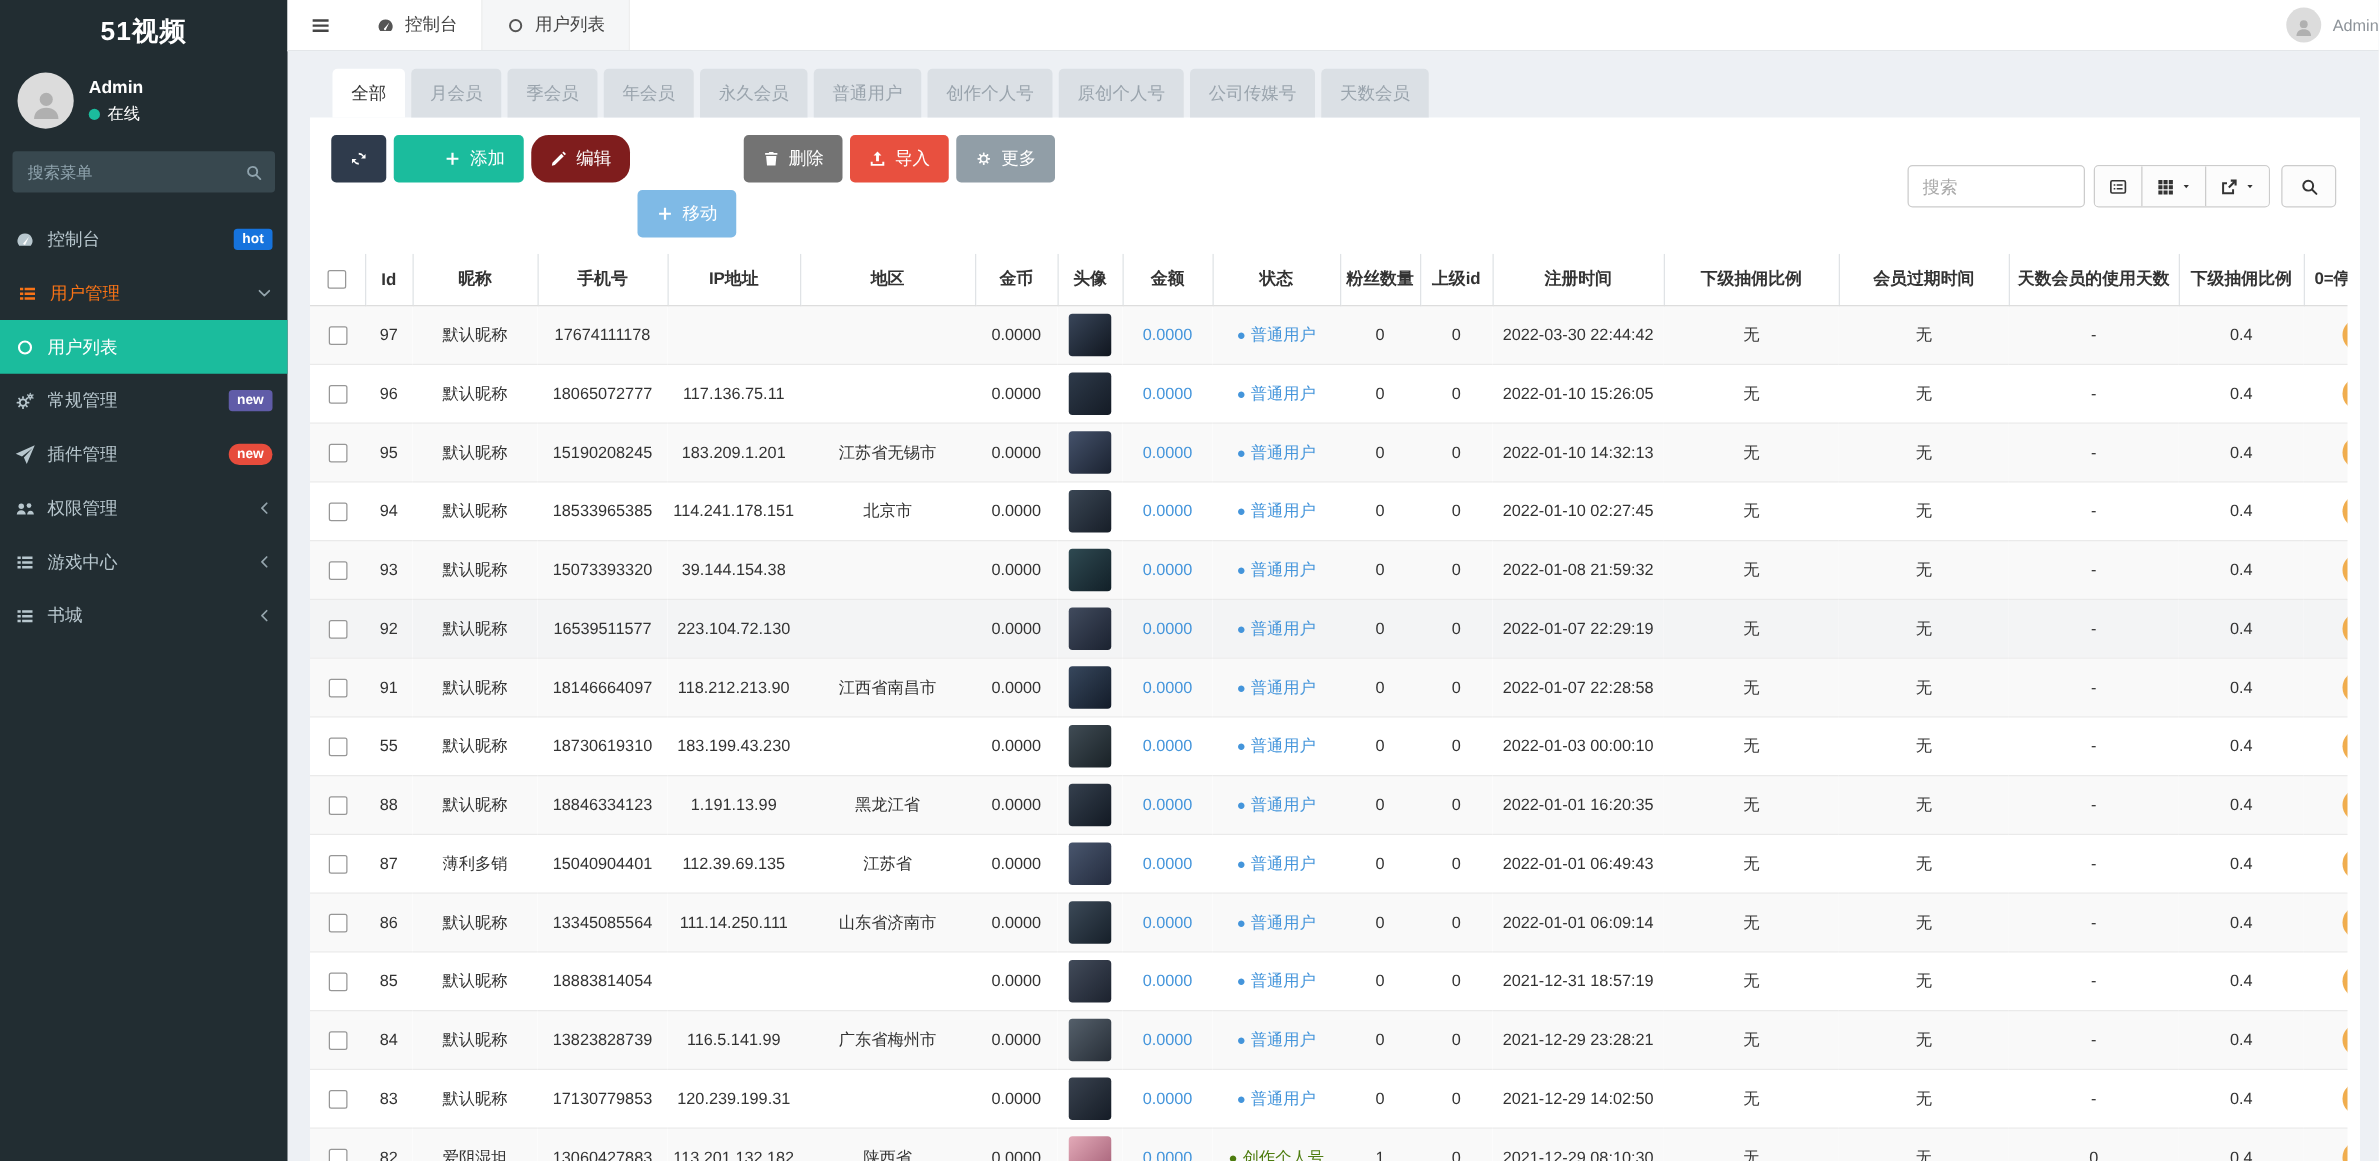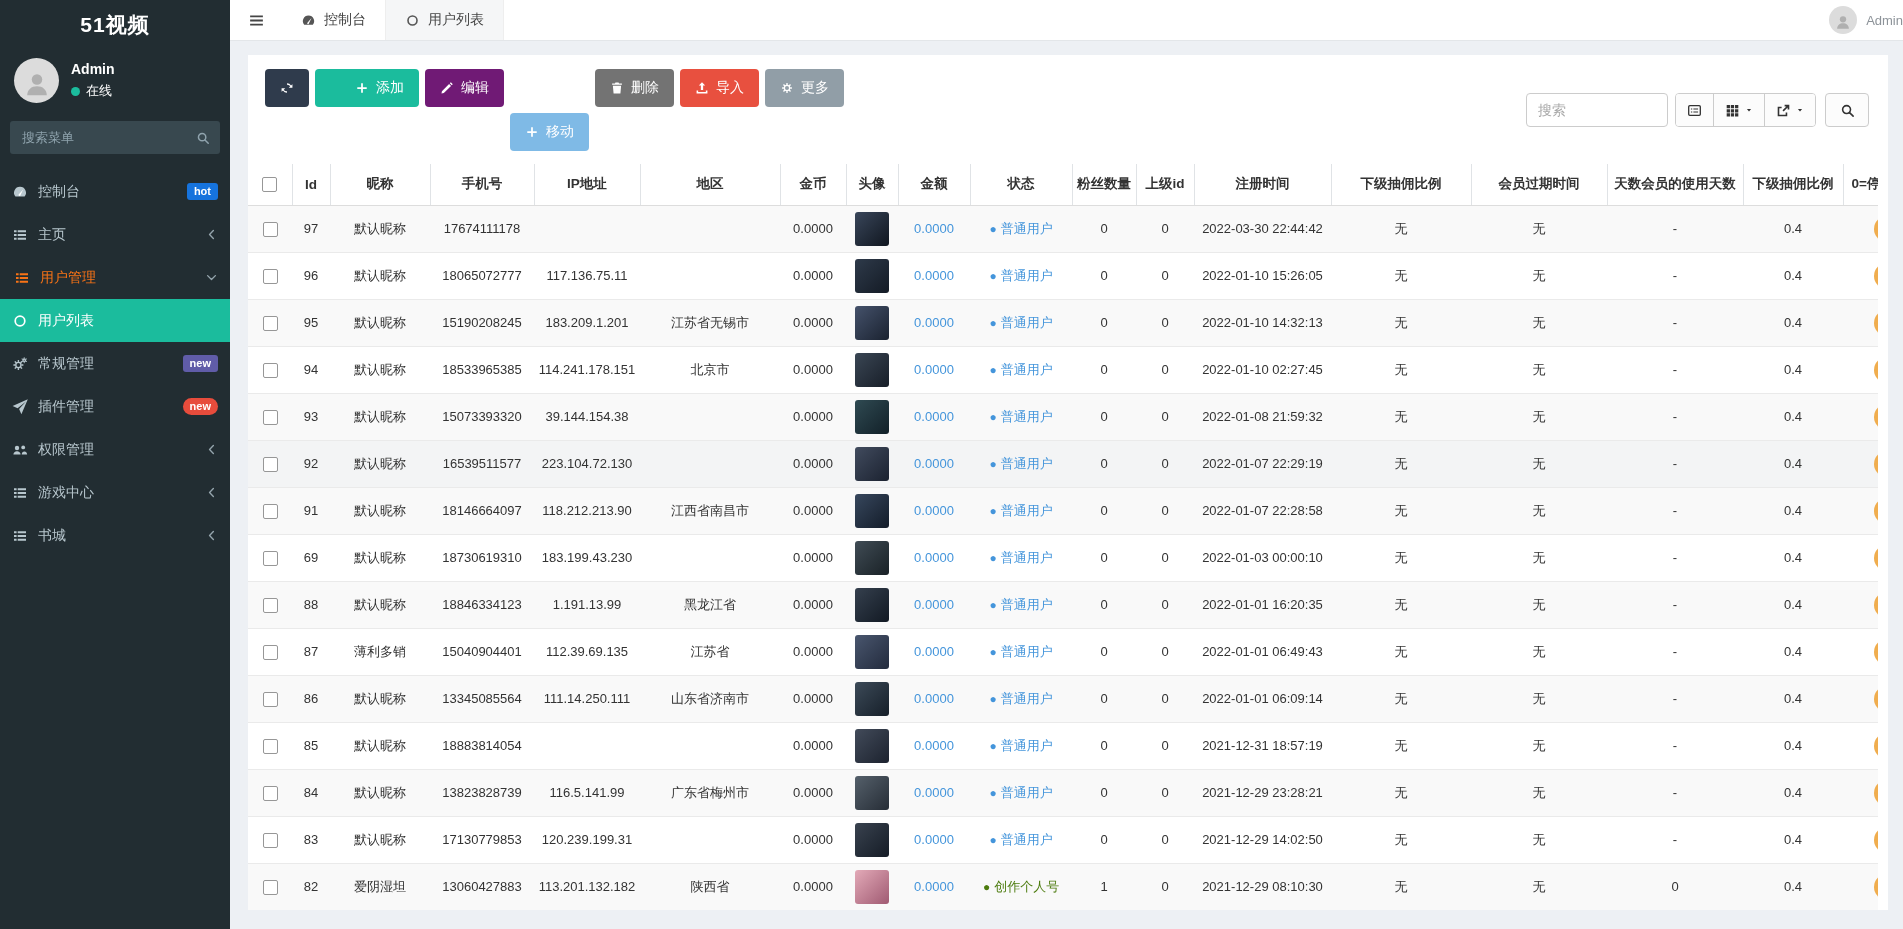--- a/index.html
+++ b/index.html
@@ -131,29 +131,20 @@
     </div>
     <nav class="menu" id="sidebar-menu">
         <div class="menu-item">
           <svg class="ic " viewBox="0 0 16 16" fill="currentColor">
             <path d="M8 2.8a5.9 5.9 0 0 0-4.6 9.7h9.2A5.9 5.9 0 0 0 8 2.8z"></path>
             <path fill="#fff" d="M7.1 10.1 11.2 5.4 8.5 10.9a.95.95 0 1 1-1.4-.8z"></path>
           </svg>
           <span>控制台</span>
           <span class="badge" style="background:#1673dd">hot</span>
         </div>
-        <div class="menu-item">
-          <svg class="ic " viewBox="0 0 16 16" fill="currentColor">
-            <path d="M2 3.2h2.6v2H2zM5.7 3.2H14v2H5.7zM2 7h2.6v2H2zM5.7 7H14v2H5.7zM2 10.8h2.6v2H2zM5.7 10.8H14v2H5.7z"></path>
-          </svg>
-          <span>主页</span>
-          <svg class="chevron" viewBox="0 0 16 16">
-            <path d="M10.3 3.2 5.6 8l4.7 4.8" fill="none" stroke="currentColor" stroke-width="1.7" stroke-linecap="round" stroke-linejoin="round"></path>
-          </svg>
-        </div>
         <div class="menu-item open">
           <svg class="ic " viewBox="0 0 16 16" fill="currentColor">
             <path d="M2 3.2h2.6v2H2zM5.7 3.2H14v2H5.7zM2 7h2.6v2H2zM5.7 7H14v2H5.7zM2 10.8h2.6v2H2zM5.7 10.8H14v2H5.7z"></path>
           </svg>
           <span>用户管理</span>
           <svg class="chevron" viewBox="0 0 16 16">
             <path d="M3.2 5.7 8 10.4l4.8-4.7" fill="none" stroke="currentColor" stroke-width="1.7" stroke-linecap="round" stroke-linejoin="round"></path>
           </svg>
         </div>
         <div class="menu-item active">
@@ -252,36 +243,48 @@
           <svg viewBox="0 0 16 16" fill="currentColor">
             <circle cx="8" cy="5.6" r="2.8"></circle>
               <path d="M2.8 14c0-3 2.2-4.8 5.2-4.8s5.2 1.8 5.2 4.8z"></path>
           </svg>
         </div>
         <span>Admin</span>
       </div>
     </header>
 
     <div class="content">
+      <div class="tabs" id="filter-tabs">
+          <div class="ftab active">全部</div>
+          <div class="ftab">月会员</div>
+          <div class="ftab">季会员</div>
+          <div class="ftab">年会员</div>
+          <div class="ftab">永久会员</div>
+          <div class="ftab">普通用户</div>
+          <div class="ftab">创作个人号</div>
+          <div class="ftab">原创个人号</div>
+          <div class="ftab">公司传媒号</div>
+          <div class="ftab">天数会员</div>
+        </div>
 
       <div class="panel">
         <div class="tbar">
           <div id="toolbar-buttons" style="display:flex">
               <button class="btn" style="background: rgb(47, 59, 76);">
                 <svg class="ic " viewBox="0 0 16 16" fill="currentColor">
                   <path d="M8 2.6a5.4 5.4 0 0 1 4.6 2.6L14.2 3.6v4.2h-4.2l1.7-1.7A3.8 3.8 0 0 0 8 4.3zM8 13.4a5.4 5.4 0 0 1-4.6-2.6L1.8 12.4V8.2H6L4.3 9.9A3.8 3.8 0 0 0 8 11.7z"></path>
                 </svg>
               </button>
               <button class="btn" style="background: rgb(27, 188, 157); padding-left: 40px;">
                 <svg class="ic " viewBox="0 0 16 16" fill="currentColor">
                   <path d="M7 2.6h2v4.4h4.4v2H9v4.4H7V9H2.6V7H7z"></path>
                 </svg>
                 <span>添加</span>
               </button>
-              <button class="btn" style="background: #701a75;">
+              <button class="btn" style="background: #7f1d1d; border-radius: 14px;">
                 <svg class="ic " viewBox="0 0 16 16" fill="currentColor">
                   <path d="M2.2 11.6 10.4 3.4l2.2 2.2L4.4 13.8l-2.7.5zM11.2 2.6l1.2-1.2 2.2 2.2-1.2 1.2z"></path>
                 </svg>
                 <span>编辑</span>
               </button>
               <button class="btn" style="background: rgb(127, 186, 230); margin-top: 44px;">
                 <svg class="ic " viewBox="0 0 16 16" fill="currentColor">
                   <path d="M7 2.6h2v4.4h4.4v2H9v4.4H7V9H2.6V7H7z"></path>
                 </svg>
                 <span>移动</span>
@@ -543,21 +546,21 @@
                   <td>0</td>
                   <td>2022-01-07 22:28:58</td>
                   <td>无</td>
                   <td>无</td>
                   <td>-</td>
                   <td>0.4</td>
                   <td class="cell-enabled"><span class="toggle-sliver"></span></td>
                 </tr>
                 <tr>
                   <td><span class="cb"></span></td>
-                  <td>69</td>
+                  <td>55</td>
                   <td>默认昵称</td>
                   <td>18730619310</td>
                   <td>183.199.43.230</td>
                   <td></td>
                   <td>0.0000</td>
                   <td>
                     <div class="av" style="background:linear-gradient(135deg,#404c55,#192126)"></div>
                   </td>
                   <td><span class="link">0.0000</span></td>
                   <td><span class="status"><span class="dot">●</span><span>普通用户</span></span></td>

